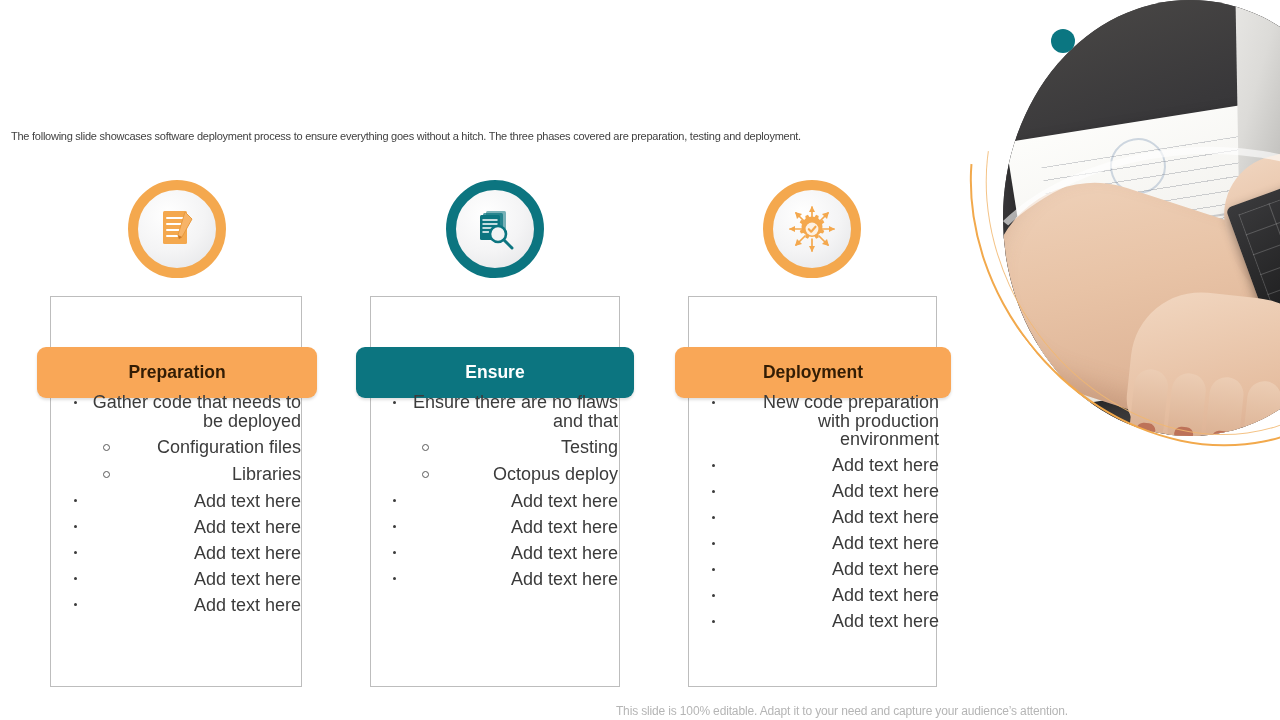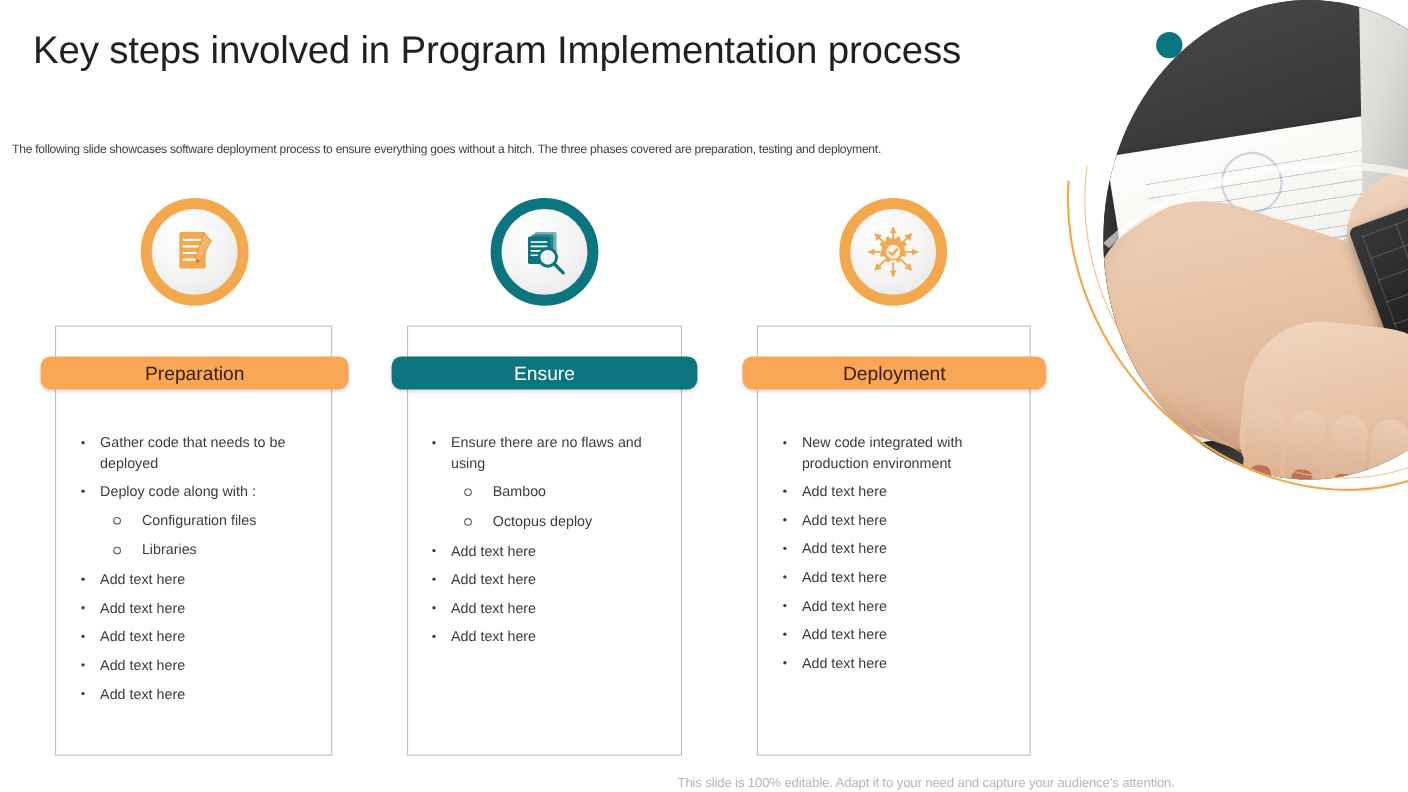--- a/index.html
+++ b/index.html
@@ -273,29 +273,29 @@
     height: 391px;
     border: 1px solid #bdbdbd;
     background: #ffffff;
     box-sizing: border-box;
   }
   .col-2 .frame { left: 14px; width: 250px; }
   .col-3 .frame { left: 13px; width: 249px; }
 
   .badge {
     position: absolute;
-    top: 144px;
+    top: 167px;
     left: 0;
     width: 280px;
-    height: 30px;
+    height: 51px;
     border-radius: 9px;
     background: #f9a757;
     color: #331d05;
     font-size: 17.5px;
-    font-weight: normal;
+    font-weight: bold;
     display: flex;
     align-items: center;
     justify-content: center;
     box-shadow: 0 2px 3px rgba(0,0,0,.13);
     box-sizing: border-box;
   }
   .col-2 .badge {
     width: 278px;
     background: #0c7580;
     color: #ffffff;
@@ -307,24 +307,25 @@
     top: 213px;
     left: 28px;
     width: 236px;
   }
   .col-2 .bullets { left: 28px; width: 234px; }
   .col-3 .bullets { left: 28px; width: 236px; }
 
   .bullet {
     position: relative;
     padding-left: 26px;
-    font-size: 13px;
+    font-size: 18px;
     line-height: 18.5px;
     color: #3b3b3b;
     margin-bottom: 7.5px;
+    text-align: right;
   }
   .bullet::before {
     content: "";
     position: absolute;
     left: 9px;
     top: 7.5px;
     width: 3.4px;
     height: 3.4px;
     border-radius: 50%;
     background: #3b3b3b;
@@ -352,21 +353,20 @@
     font-size: 12px;
     color: #b5b5b5;
     letter-spacing: -0.15px;
   }
 </style>
 </head>
 <body>
 
 <div class="slide">
 
-  <div class="title">Key steps involved in Program Implementation  process</div>
   <div class="subtitle">The following slide showcases software deployment process to ensure everything goes without a hitch. The three phases covered are preparation, testing and deployment.</div>
 
   <div class="photo-circle">
     <div class="ph-bg"></div>
     <div class="ph-paper"></div>
     <div class="ph-lines"></div>
     <div class="ph-table"></div>
     <div class="ph-bluebar"></div>
     <div class="ph-arm"></div>
     <div class="ph-cone"></div>
@@ -408,21 +408,20 @@
           <line x1="13" y1="30" x2="24" y2="30"></line>
         </g>
         <path d="M31 6 L38 13 L28 31 L25 33 L24 29 Z" fill="#f7b468" stroke="#e89b3f" stroke-width="1"></path>
         <path d="M24 29 L25 33 L28 31 Z" fill="#c9792a"></path>
       </svg>
     </div>
     <div class="frame"></div>
     <div class="badge">Preparation</div>
     <div class="bullets">
       <div class="bullet">Gather code that needs to be deployed</div>
-      <div class="bullet">Deploy code along  with :</div>
       <div class="bullet sub">Configuration files</div>
       <div class="bullet sub">Libraries</div>
       <div class="bullet">Add text here</div>
       <div class="bullet">Add text here</div>
       <div class="bullet">Add text here</div>
       <div class="bullet">Add text here</div>
       <div class="bullet">Add text here</div>
     </div>
   </div>
 
@@ -438,22 +437,22 @@
           <line x1="11" y1="22" x2="22" y2="22"></line>
           <line x1="11" y1="26" x2="19" y2="26"></line>
         </g>
         <circle cx="26" cy="28" r="8" fill="#f2f3f4" stroke="#0c7580" stroke-width="2.6"></circle>
         <line x1="32" y1="34" x2="40" y2="42" stroke="#0c7580" stroke-width="3" stroke-linecap="round"></line>
       </svg>
     </div>
     <div class="frame"></div>
     <div class="badge">Ensure</div>
     <div class="bullets">
-      <div class="bullet">Ensure there are no flaws and using</div>
-      <div class="bullet sub">Bamboo</div>
+      <div class="bullet">Ensure there are no flaws and that</div>
+      <div class="bullet sub">Testing</div>
       <div class="bullet sub">Octopus deploy</div>
       <div class="bullet">Add text here</div>
       <div class="bullet">Add text here</div>
       <div class="bullet">Add text here</div>
       <div class="bullet">Add text here</div>
     </div>
   </div>
 
   <div class="col col-3">
     <div class="icon-ring">
@@ -479,21 +478,21 @@
           <polygon points="42,42 35,40 40,35"></polygon>
         </g>
         <path fill="#f4a84e" d="M25 12.5 l2.6 .4 1.5-2.2 2.6 1.3 -.4 2.6 2.1 1.9 2.6-.6 1.3 2.6 -2.2 1.6 .4 2.6 -.4 2.6 2.2 1.6 -1.3 2.6 -2.6-.6 -2.1 1.9 .4 2.6 -2.6 1.3 -1.5-2.2 -2.6 .4 -2.6-.4 -1.5 2.2 -2.6-1.3 .4-2.6 -2.1-1.9 -2.6 .6 -1.3-2.6 2.2-1.6 -.4-2.6 .4-2.6 -2.2-1.6 1.3-2.6 2.6 .6 2.1-1.9 -.4-2.6 2.6-1.3 1.5 2.2z"></path>
         <circle cx="25" cy="25" r="6.4" fill="#fdf1e3"></circle>
         <path d="M21.8 25.2 l2.4 2.5 4.3-5" stroke="#f4a84e" stroke-width="2.1" fill="none" stroke-linecap="round" stroke-linejoin="round"></path>
       </svg>
     </div>
     <div class="frame"></div>
     <div class="badge">Deployment</div>
     <div class="bullets">
-      <div class="bullet">New code integrated with production environment</div>
+      <div class="bullet">New code preparation with production environment</div>
       <div class="bullet">Add text here</div>
       <div class="bullet">Add text here</div>
       <div class="bullet">Add text here</div>
       <div class="bullet">Add text here</div>
       <div class="bullet">Add text here</div>
       <div class="bullet">Add text here</div>
       <div class="bullet">Add text here</div>
     </div>
   </div>
 

